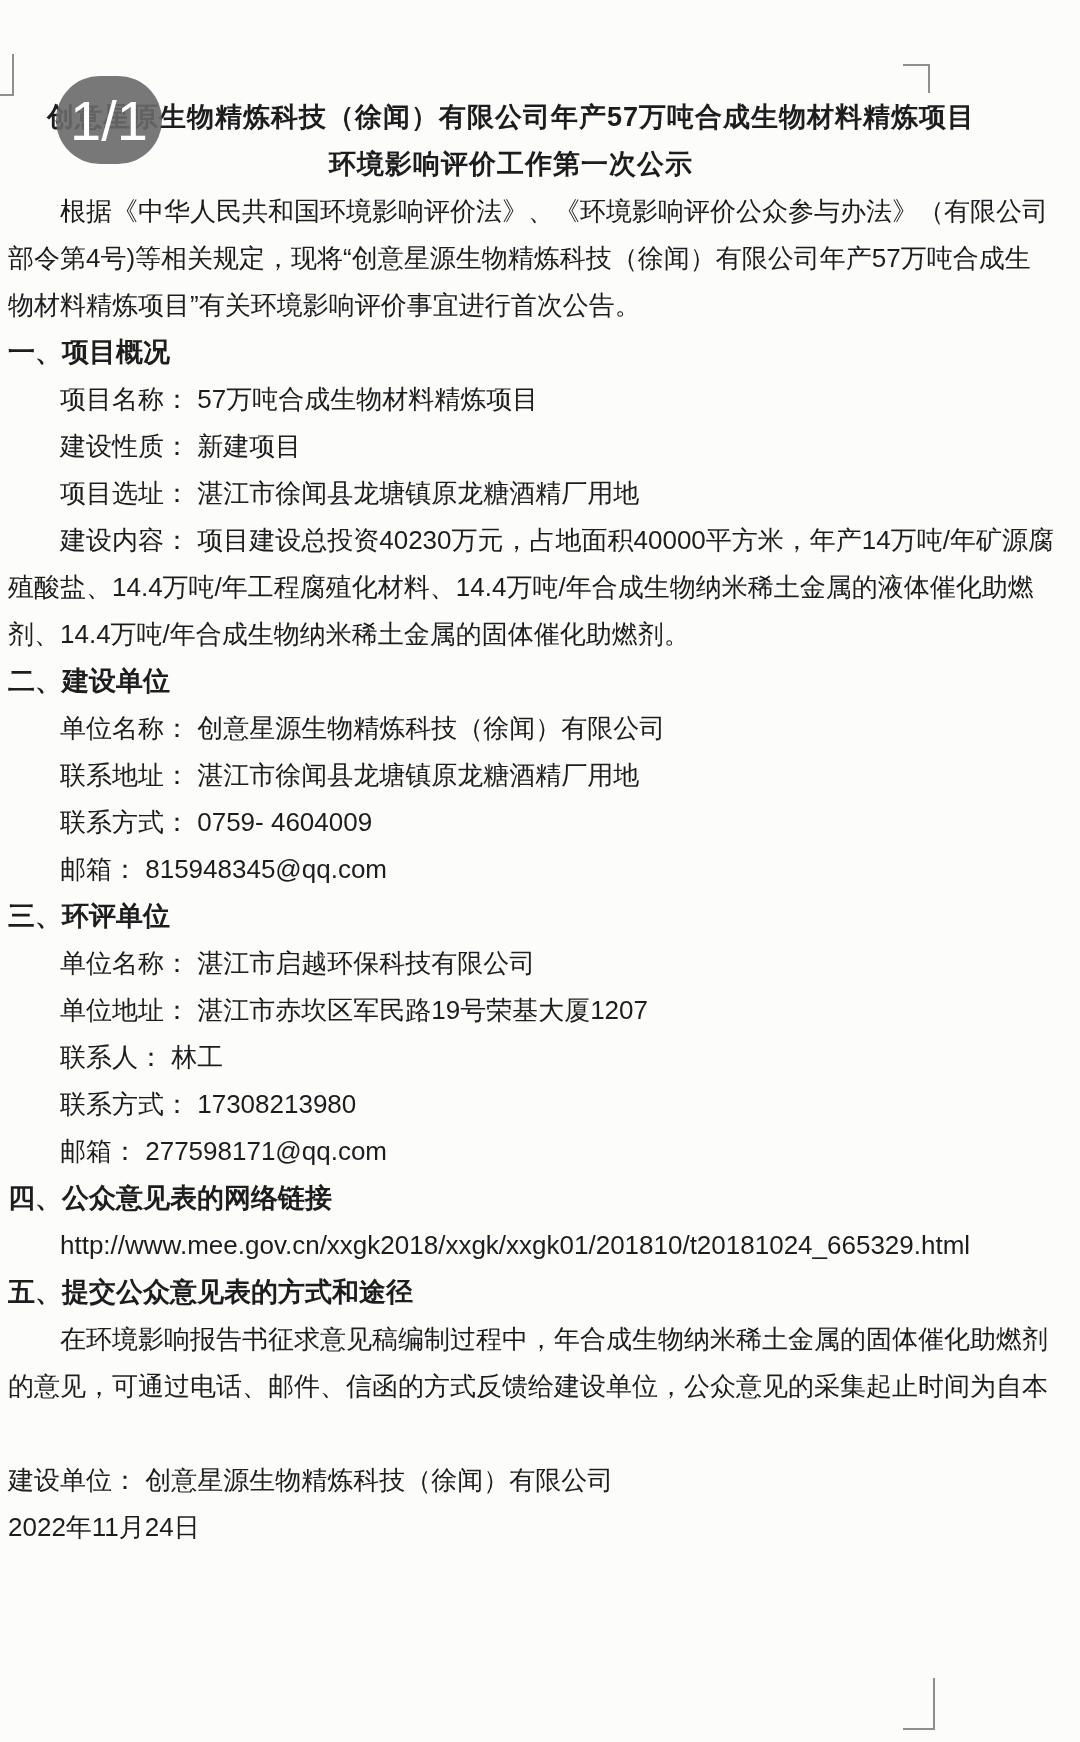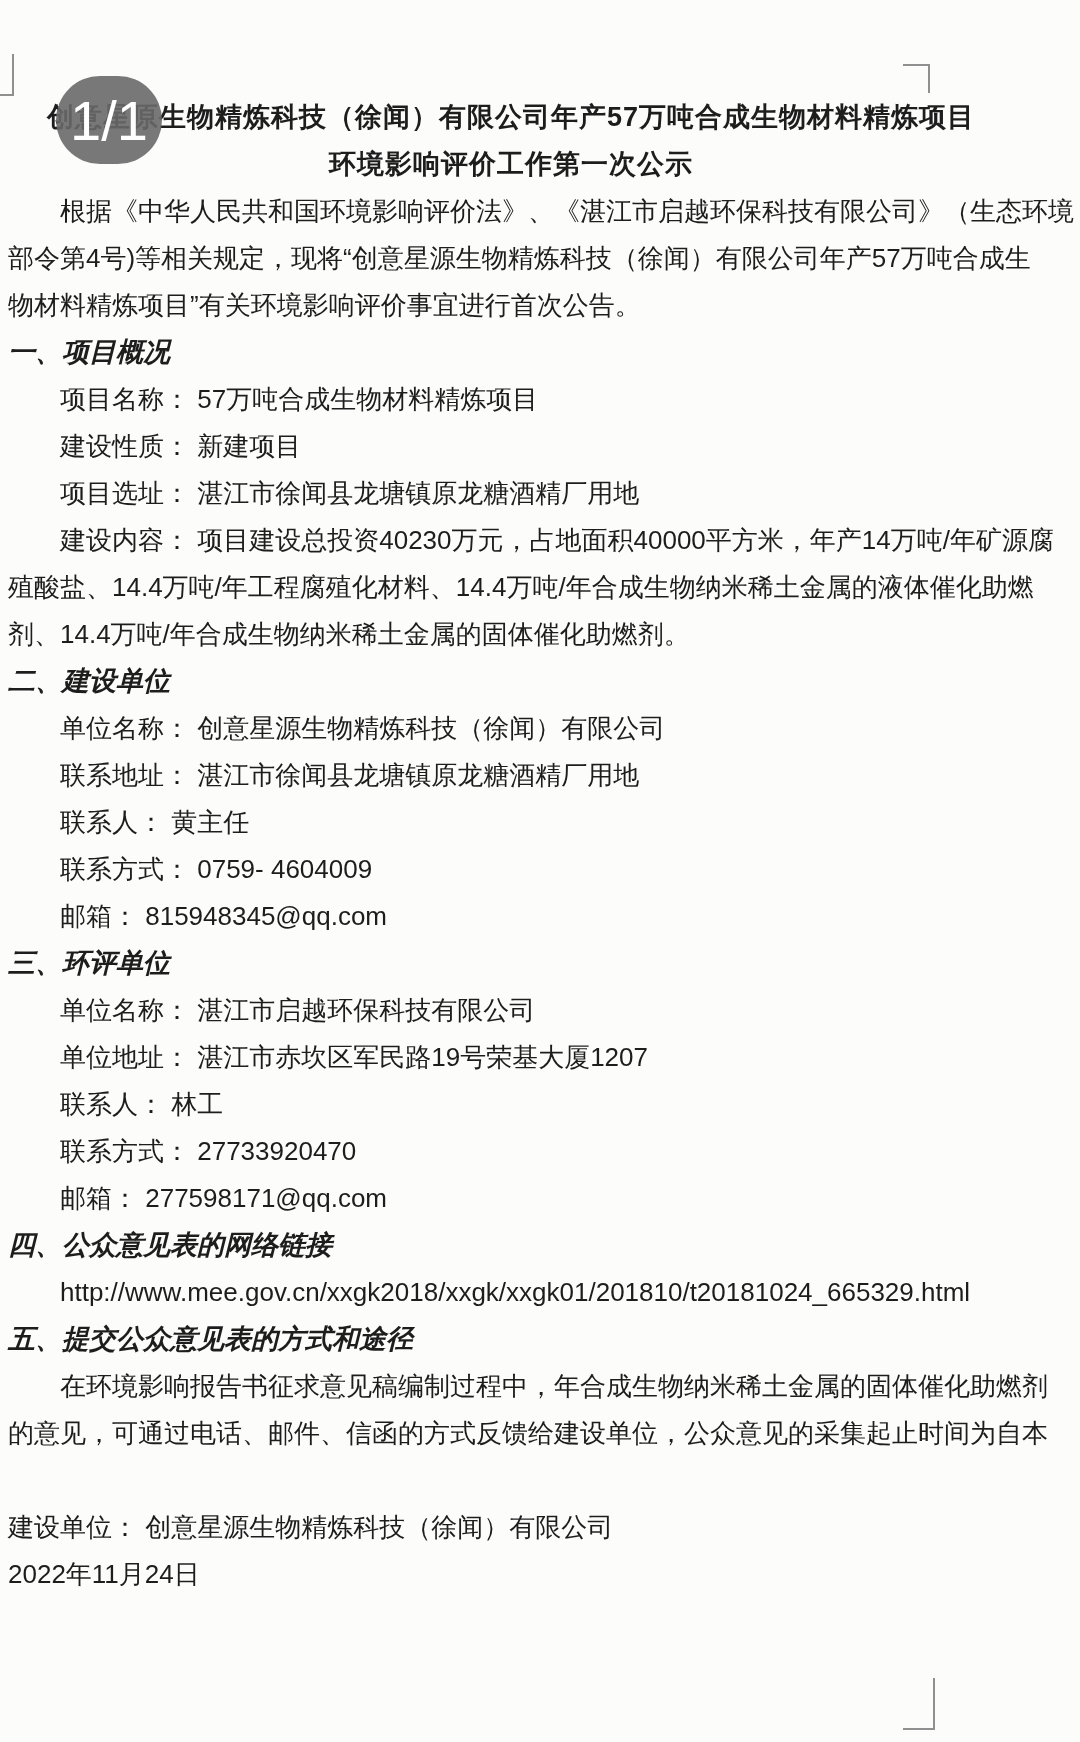--- a/index.html
+++ b/index.html
@@ -31,21 +31,20 @@
   }
   .line.title {
     font-size: 27px;
     font-weight: bold;
     text-align: center;
     letter-spacing: 1px;
   }
   .line.heading {
     font-size: 27px;
     font-weight: bold;
-    font-style: italic;
   }
   .line.indent {
     padding-left: 52px;
   }
   .line.right {
     padding-right: 106px;
   }
   .gap {
     height: 47px;
   }
@@ -103,44 +102,43 @@
   <div class="corner tr"></div>
   <div class="corner br"></div>
 
   <div class="badge">1/1</div>
 
   <div class="content">
 
     <div class="line title">创意星原生物精炼科技（徐闻）有限公司年产57万吨合成生物材料精炼项目</div>
     <div class="line title">环境影响评价工作第一次公示</div>
 
-    <div class="line indent">根据《中华人民共和国环境影响评价法》、《湛江市启越环保科技有限公司》（生态环境</div>
+    <div class="line indent">根据《中华人民共和国环境影响评价法》、《环境影响评价公众参与办法》（有限公司</div>
     <div class="line">部令第4号)等相关规定，现将“创意星源生物精炼科技（徐闻）有限公司年产57万吨合成生</div>
     <div class="line">物材料精炼项目”有关环境影响评价事宜进行首次公告。</div>
 
     <div class="line heading">一、项目概况</div>
     <div class="line indent">项目名称： 57万吨合成生物材料精炼项目</div>
     <div class="line indent">建设性质： 新建项目</div>
     <div class="line indent">项目选址： 湛江市徐闻县龙塘镇原龙糖酒精厂用地</div>
     <div class="line indent">建设内容： 项目建设总投资40230万元，占地面积40000平方米，年产14万吨/年矿源腐</div>
     <div class="line">殖酸盐、14.4万吨/年工程腐殖化材料、14.4万吨/年合成生物纳米稀土金属的液体催化助燃</div>
     <div class="line">剂、14.4万吨/年合成生物纳米稀土金属的固体催化助燃剂。</div>
 
     <div class="line heading">二、建设单位</div>
     <div class="line indent">单位名称： 创意星源生物精炼科技（徐闻）有限公司</div>
     <div class="line indent">联系地址： 湛江市徐闻县龙塘镇原龙糖酒精厂用地</div>
-    <div class="line indent">联系人： 黄主任</div>
     <div class="line indent">联系方式： 0759- 4604009</div>
     <div class="line indent">邮箱： 815948345@qq.com</div>
 
     <div class="line heading">三、环评单位</div>
     <div class="line indent">单位名称： 湛江市启越环保科技有限公司</div>
     <div class="line indent">单位地址： 湛江市赤坎区军民路19号荣基大厦1207</div>
     <div class="line indent">联系人： 林工</div>
-    <div class="line indent">联系方式： 27733920470</div>
+    <div class="line indent">联系方式： 17308213980</div>
     <div class="line indent">邮箱： 277598171@qq.com</div>
 
     <div class="line heading">四、公众意见表的网络链接</div>
     <div class="line indent">http://www.mee.gov.cn/xxgk2018/xxgk/xxgk01/201810/t20181024_665329.html</div>
 
     <div class="line heading">五、提交公众意见表的方式和途径</div>
     <div class="line indent">在环境影响报告书征求意见稿编制过程中，年合成生物纳米稀土金属的固体催化助燃剂</div>
     <div class="line">的意见，可通过电话、邮件、信函的方式反馈给建设单位，公众意见的采集起止时间为自本</div>
 
     <div class="gap"></div>

